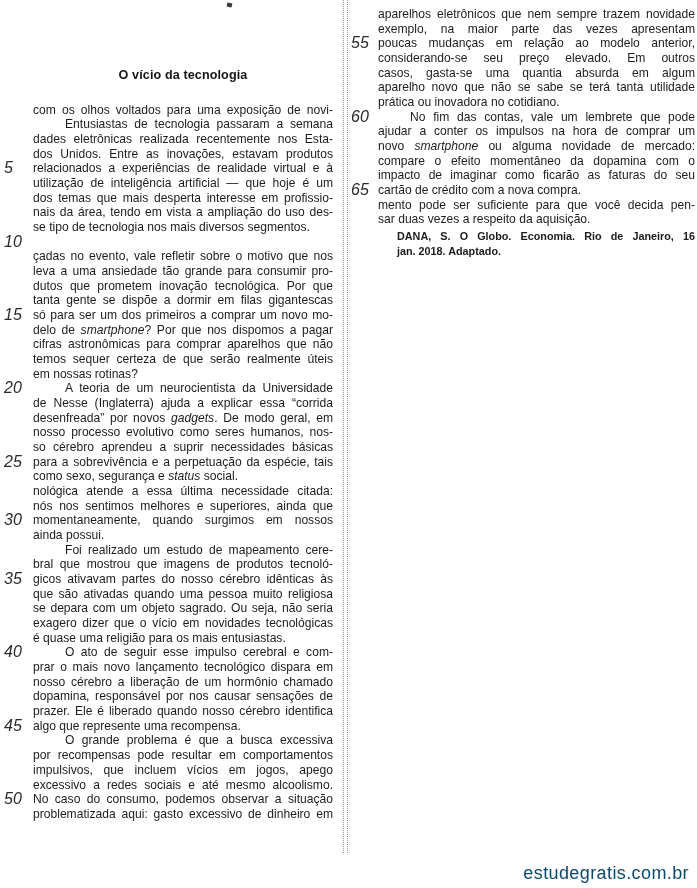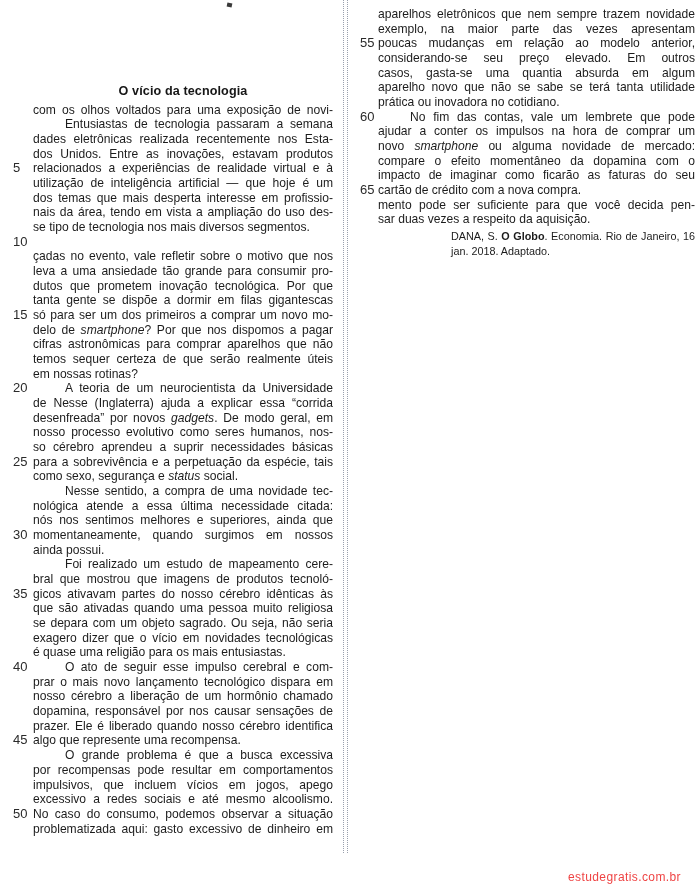--- a/index.html
+++ b/index.html
@@ -31,66 +31,67 @@
     left: 0; top: 0;
     width: 343px;
   }
   .col-right {
     position: absolute;
     left: 347px; top: 0;
     width: 350px;
   }
   .doc-title {
     position: absolute;
-    left: 33px; top: 84px;
+    left: 33px; top: 68px;
     width: 300px;
     text-align: center;
     font-weight: bold;
     font-size: 12.6px;
     color: #161616;
     letter-spacing: 0.1px;
   }
   .lines-left { padding-top: 102.6px; }
   .lines-right { padding-top: 7px; }
   .line {
     position: relative;
     height: 14.68px;
     line-height: 14.68px;
     font-size: 12.1px;
     color: #1c1c1c;
   }
   .num {
     position: absolute;
-    left: 13px; top: 0;
-    font-size: 13px;
+    left: 4px; top: 0;
+    font-style: italic;
+    font-size: 16px;
     color: #2a2a2a;
   }
   .txt {
     display: block;
     text-align: justify;
     text-align-last: justify;
     white-space: nowrap;
   }
   .col-left .txt { margin-left: 33px; margin-right: 10px; }
   .col-right .txt { margin-left: 31px; margin-right: 2px; }
   .line.indent .txt { text-indent: 32px; }
   .line.end .txt { text-align-last: auto; }
   .citation { margin-top: 2px; }
   .citation .line {
     height: 15px;
     line-height: 15px;
     font-size: 10.8px;
   }
-  .citation .txt { margin-left: 104px; margin-right: 2px; }
+  .citation .txt { margin-left: 50px; margin-right: 2px; font-weight: bold; }
   .watermark {
     position: absolute;
-    right: 16px; bottom: 4px;
-    font-size: 12px;
+    right: 8px; bottom: 4px;
+    font-size: 18px;
     letter-spacing: 0.4px;
-    color: #ef4444;
+    color: #0c4a6e;
   }
 </style>
 </head>
 <body>
 
 <div class="page">
 
   <div class="speck"></div>
 
   <div class="divider"></div>
@@ -173,23 +174,20 @@
         <div class="line">
           <span class="txt">so cérebro aprendeu a suprir necessidades básicas</span>
         </div>
         <div class="line">
           <span class="num">25</span>
           <span class="txt">para a sobrevivência e a perpetuação da espécie, tais</span>
         </div>
         <div class="line end">
           <span class="txt">como sexo, segurança e <i>status</i> social.</span>
         </div>
-        <div class="line indent">
-          <span class="txt">Nesse sentido, a compra de uma novidade tec-</span>
-        </div>
         <div class="line">
           <span class="txt">nológica atende a essa última necessidade citada:</span>
         </div>
         <div class="line">
           <span class="txt">nós nos sentimos melhores e superiores, ainda que</span>
         </div>
         <div class="line">
           <span class="num">30</span>
           <span class="txt">momentaneamente, quando surgimos em nossos</span>
         </div>

